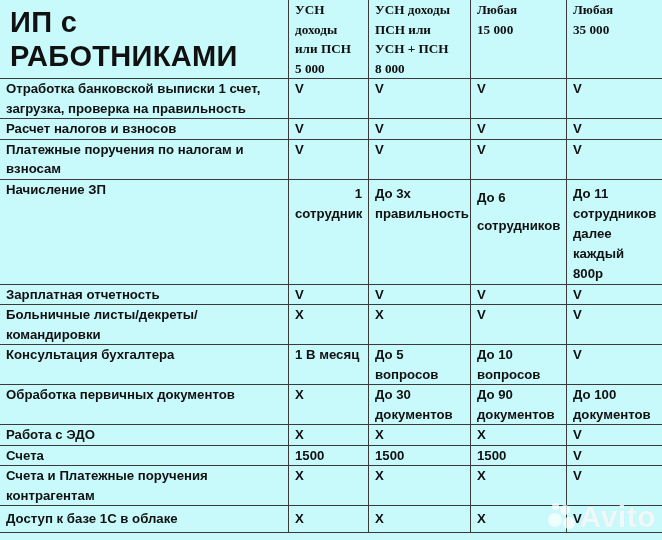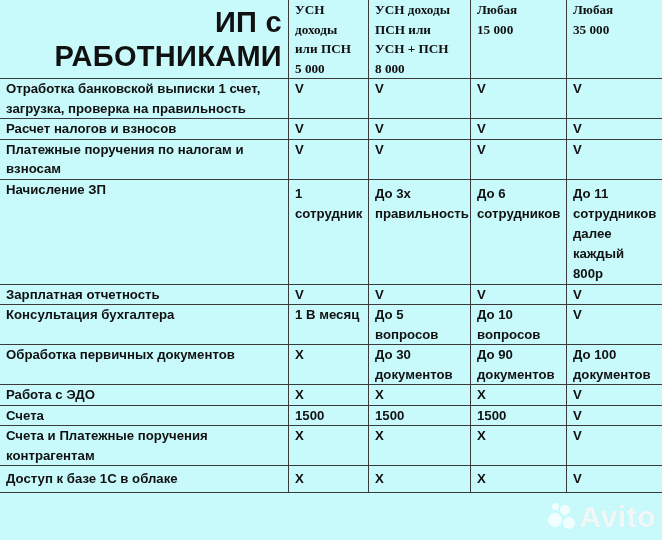--- a/index.html
+++ b/index.html
@@ -27,21 +27,21 @@
       overflow: hidden;
       white-space: normal;
     }
     .title-cell {
       font-size: 29px !important;
       line-height: 34px !important;
       padding-top: 5px !important;
       padding-left: 10px !important;
       letter-spacing: 0.3px;
     }
-    .title-cell span { display: block; text-align: right; }
+    .title-cell span { display: block; }
     .hdr-line { display: block; font-family: Liberation Serif, serif; }
     .watermark {
       position: absolute; right: 6px; bottom: 6px;
       font-size: 30px; font-weight: bold;
       color: rgba(255,255,255,0.75);
       letter-spacing: 0.5px;
       pointer-events: none;
       display: flex; align-items: center; gap: 4px;
       text-shadow: 0 0 1px rgba(200,200,200,0.5);
     }
@@ -106,29 +106,36 @@
   </tr>
   <tr style="height:38px">
     <td>Платежные поручения по налогам и взносам</td>
     <td>V</td>
     <td>V</td>
     <td>V</td>
     <td>V</td>
   </tr>
   <tr style="height:100px">
     <td style="padding-top:0">Начисление ЗП</td>
-    <td style="padding-top:4px;line-height:20px;">1 сотрудник</td>
+    <td style="padding-top:4px;line-height:20px;text-align:right;">1 сотрудник</td>
     <td style="padding-top:4px;line-height:20px;">До 3х правильность</td>
-    <td style="padding-top:4px;line-height:20px;">До 6 сотрудников</td>
+    <td style="padding-top:4px;line-height:28px;">До 6 сотрудников</td>
     <td style="padding-top:4px;line-height:20px;">До 11 сотрудников далее каждый 800р</td>
   </tr>
   <tr style="height:20px">
     <td>Зарплатная отчетность</td>
     <td>V</td>
     <td>V</td>
+    <td>V</td>
+    <td>V</td>
+  </tr>
+  <tr style="height:38px">
+    <td>Больничные листы/декреты/командировки</td>
+    <td>X</td>
+    <td>X</td>
     <td>V</td>
     <td>V</td>
   </tr>
   <tr style="height:40px">
     <td>Консультация бухгалтера</td>
     <td style="white-space:nowrap">1 В месяц</td>
     <td>До 5 вопросов</td>
     <td>До 10 вопросов</td>
     <td>V</td>
   </tr>

